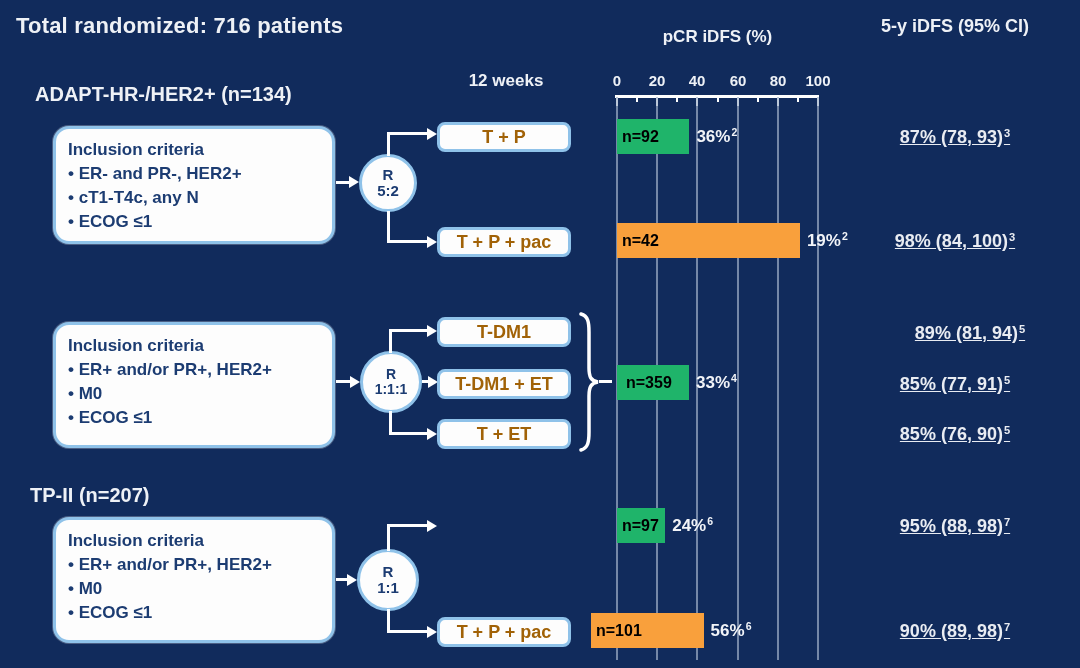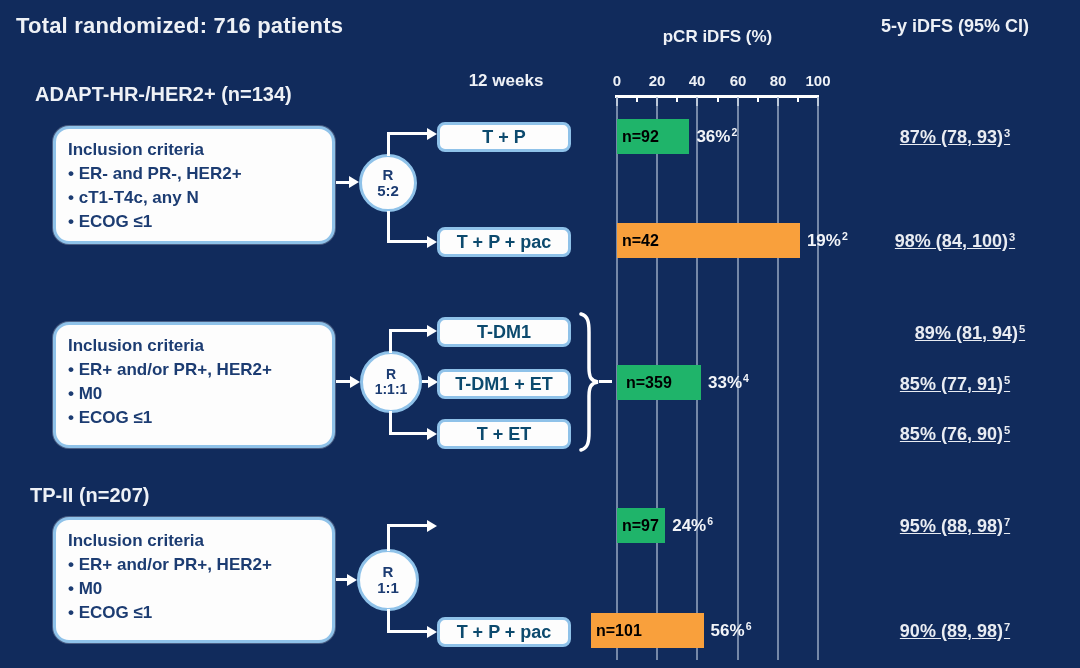--- a/index.html
+++ b/index.html
@@ -15,21 +15,21 @@
   .col-head { color:#eef1f6; font-size:17px; text-align:center; }
   .idfs-head { font-size:18px; }
   .incl-box {
     background:#fdfdfd; border:3px solid #8fc2e9; border-radius:16px;
     color:#1c3c72; font-size:17px; line-height:24px; padding:9px 12px;
     box-shadow:0 0 0 1px rgba(255,255,255,0.25);
   }
   .incl-heading { font-size:17px; }
   .treat-box {
     background:#fdfdfd; border:3px solid #8fc2e9; border-radius:8px;
-    color:#0c4a6e; font-size:18px; display:flex; align-items:center; justify-content:center;
+    color:#a16207; font-size:18px; display:flex; align-items:center; justify-content:center;
     width:134px; height:30px;
   }
   .rcircle {
     background:#fdfdfd; border:3px solid #8fc2e9; border-radius:50%;
     color:#1c3c72; display:flex; flex-direction:column; align-items:center; justify-content:center;
     line-height:1.1; font-size:15px;
   }
   .hline, .vline { background:#ffffff; }
   .arrow-r {
     width:0; height:0;
@@ -164,21 +164,21 @@
   <div class="abs treat-box" style="left:437px;top:317px">T-DM1</div>
   <div class="abs treat-box" style="left:437px;top:369px">T-DM1 + ET</div>
   <div class="abs treat-box" style="left:437px;top:419px">T + ET</div>
 
   <svg class="abs" style="left:577px;top:312px" width="24" height="140" viewBox="0 0 24 140">
     <path d="M4,2 C11,4 12,10 12,20 L12,56 C12,65 14,69 21,70 C14,71 12,75 12,84 L12,120 C12,130 11,136 4,138" stroke="#ffffff" stroke-width="3.5" fill="none" stroke-linecap="round"></path>
   </svg>
   <div class="abs hline" style="left:599px;top:380px;width:13px;height:3px"></div>
 
   <div class="abs bar-row" style="left:617px;top:365px">
-    <div class="bar" style="width: 84px; background: rgb(31, 180, 106); padding-left: 9px;">
+    <div class="bar" style="width: 72px; background: rgb(31, 180, 106); padding-left: 9px;">
       <span>n=359</span>
     </div>
     <span class="pct"><span>33%</span><span class="sup">4</span></span>
   </div>
 
   <div class="abs idfs" style="left:858px;top:318px;width:224px"><span>89% (81, 94)</span><span class="sup">5</span></div>
   <div class="abs idfs" style="left:843px;top:369px;width:224px"><span>85% (77, 91)</span><span class="sup">5</span></div>
   <div class="abs idfs" style="left:843px;top:419px;width:224px"><span>85% (76, 90)</span><span class="sup">5</span></div>
 
   <div class="abs sect-title" style="left:30px;top:484px">TP-II (n=207)</div>

